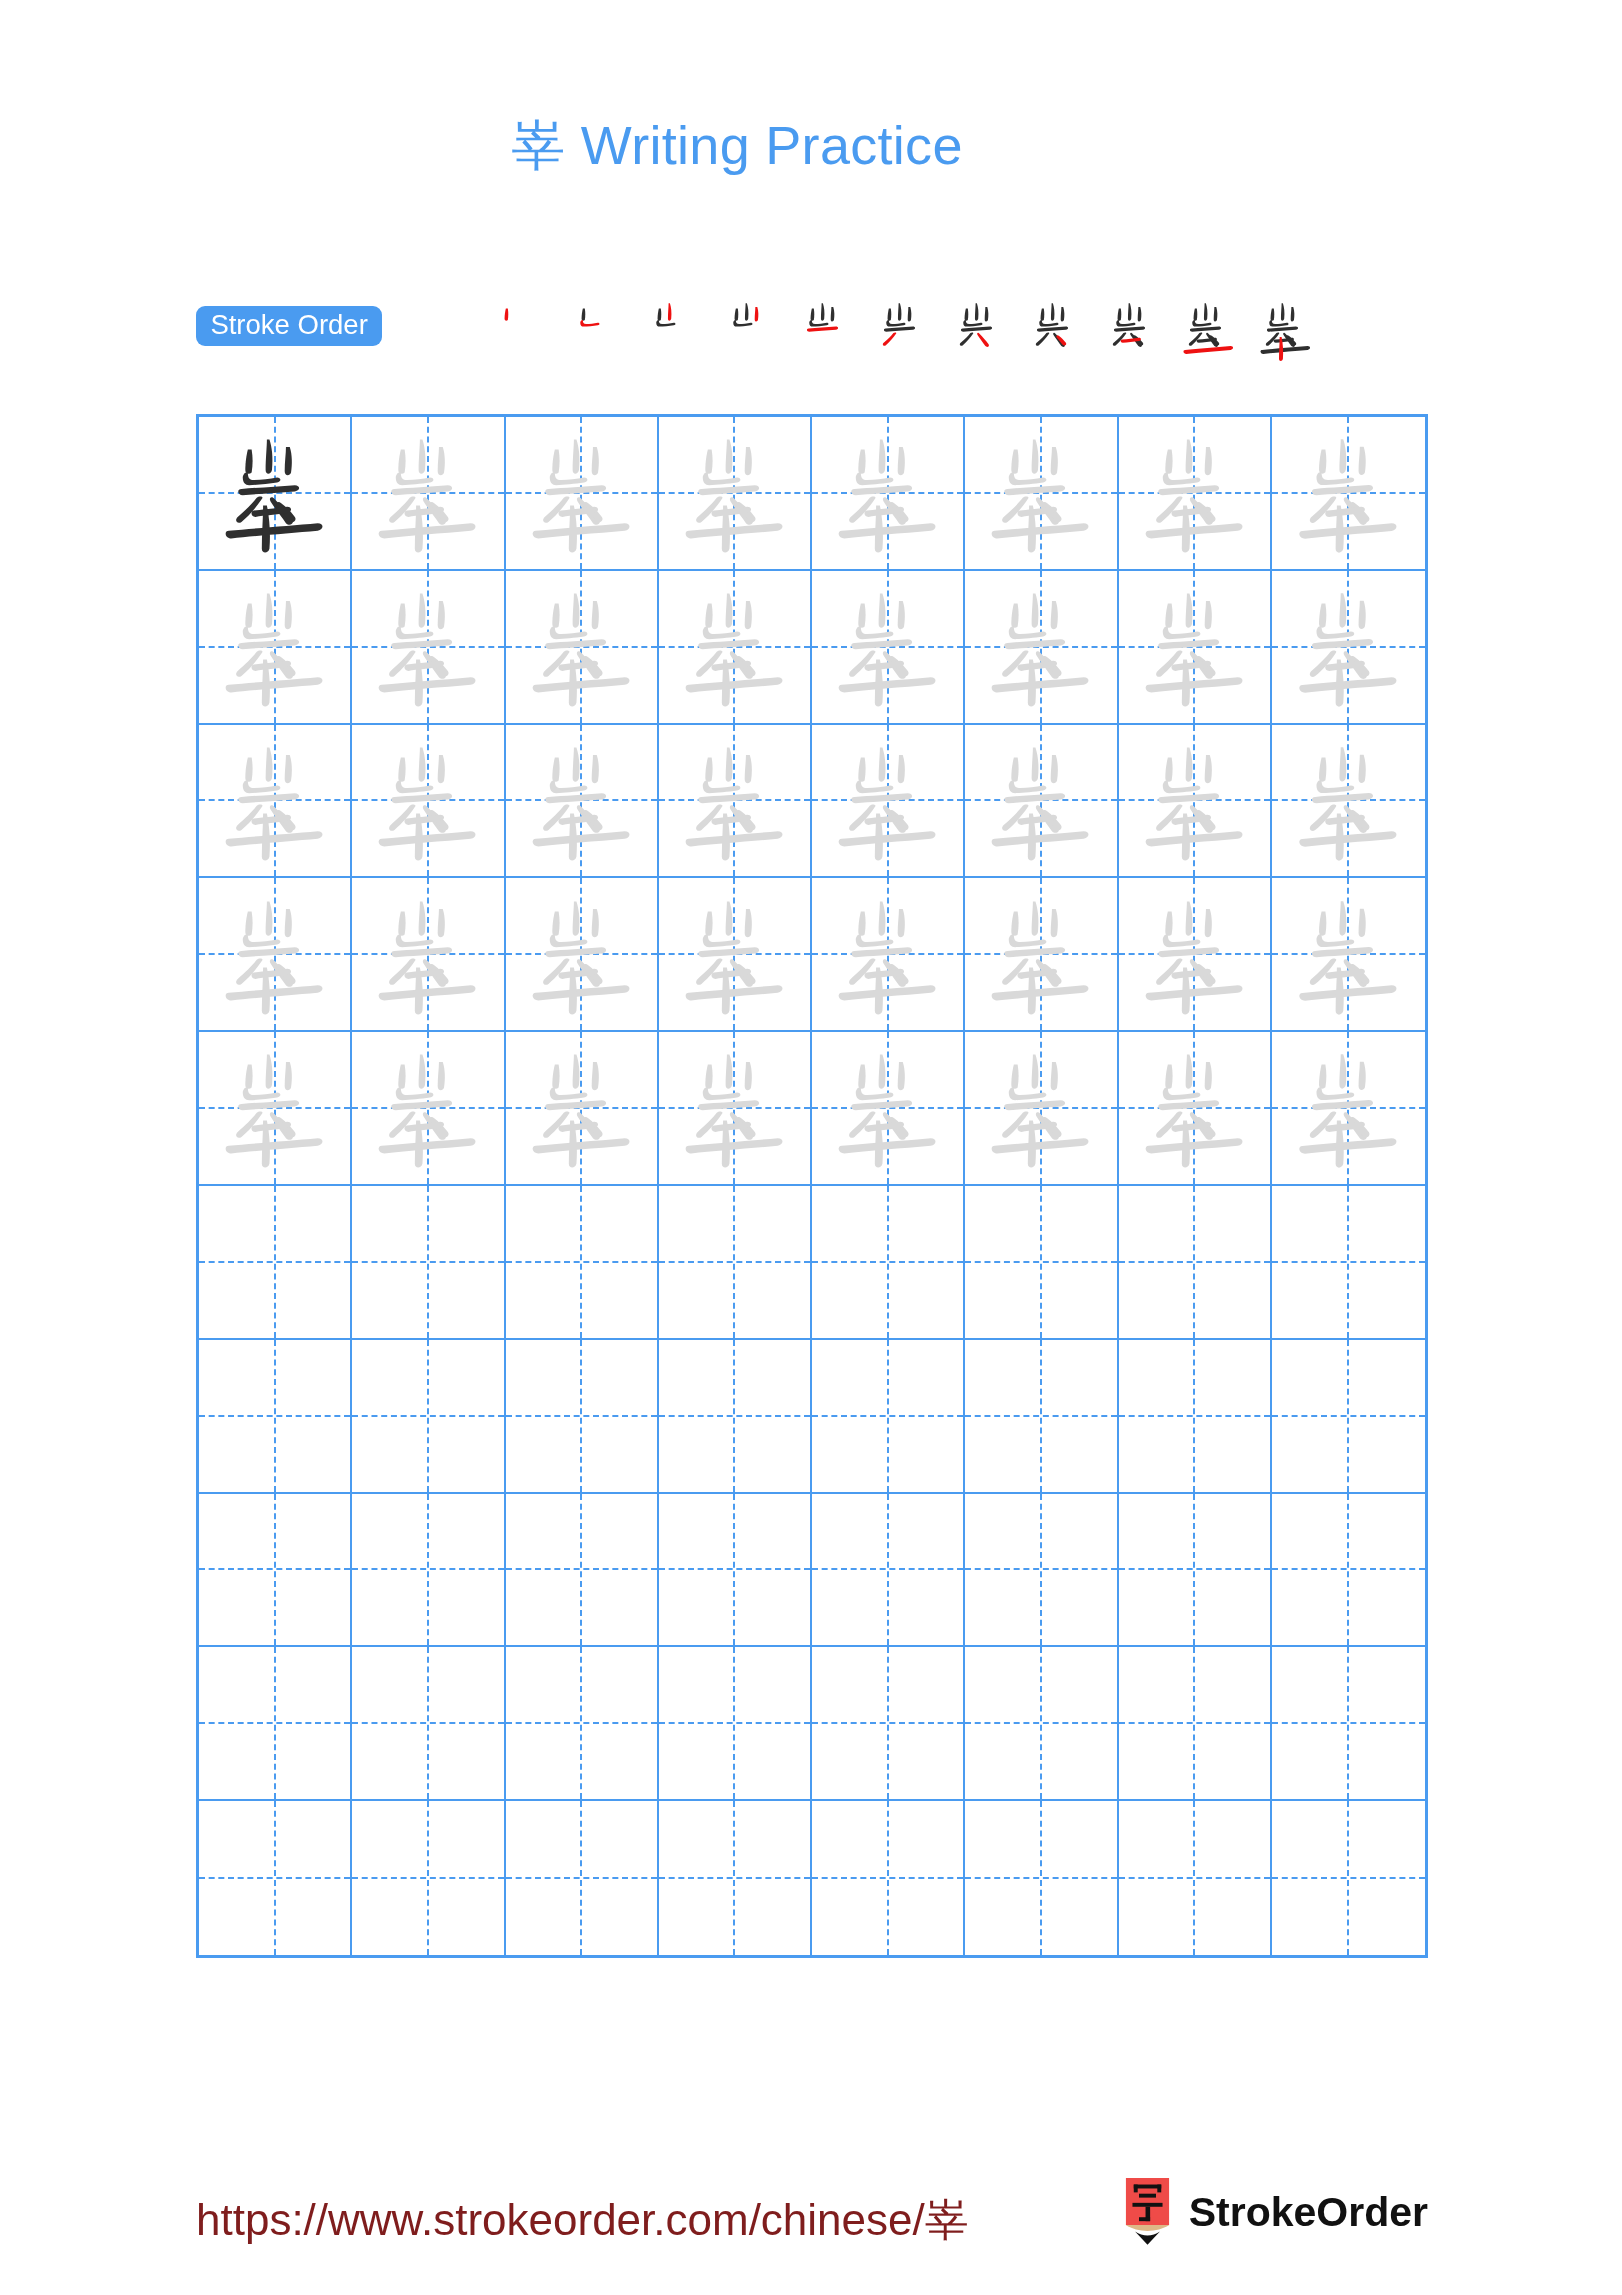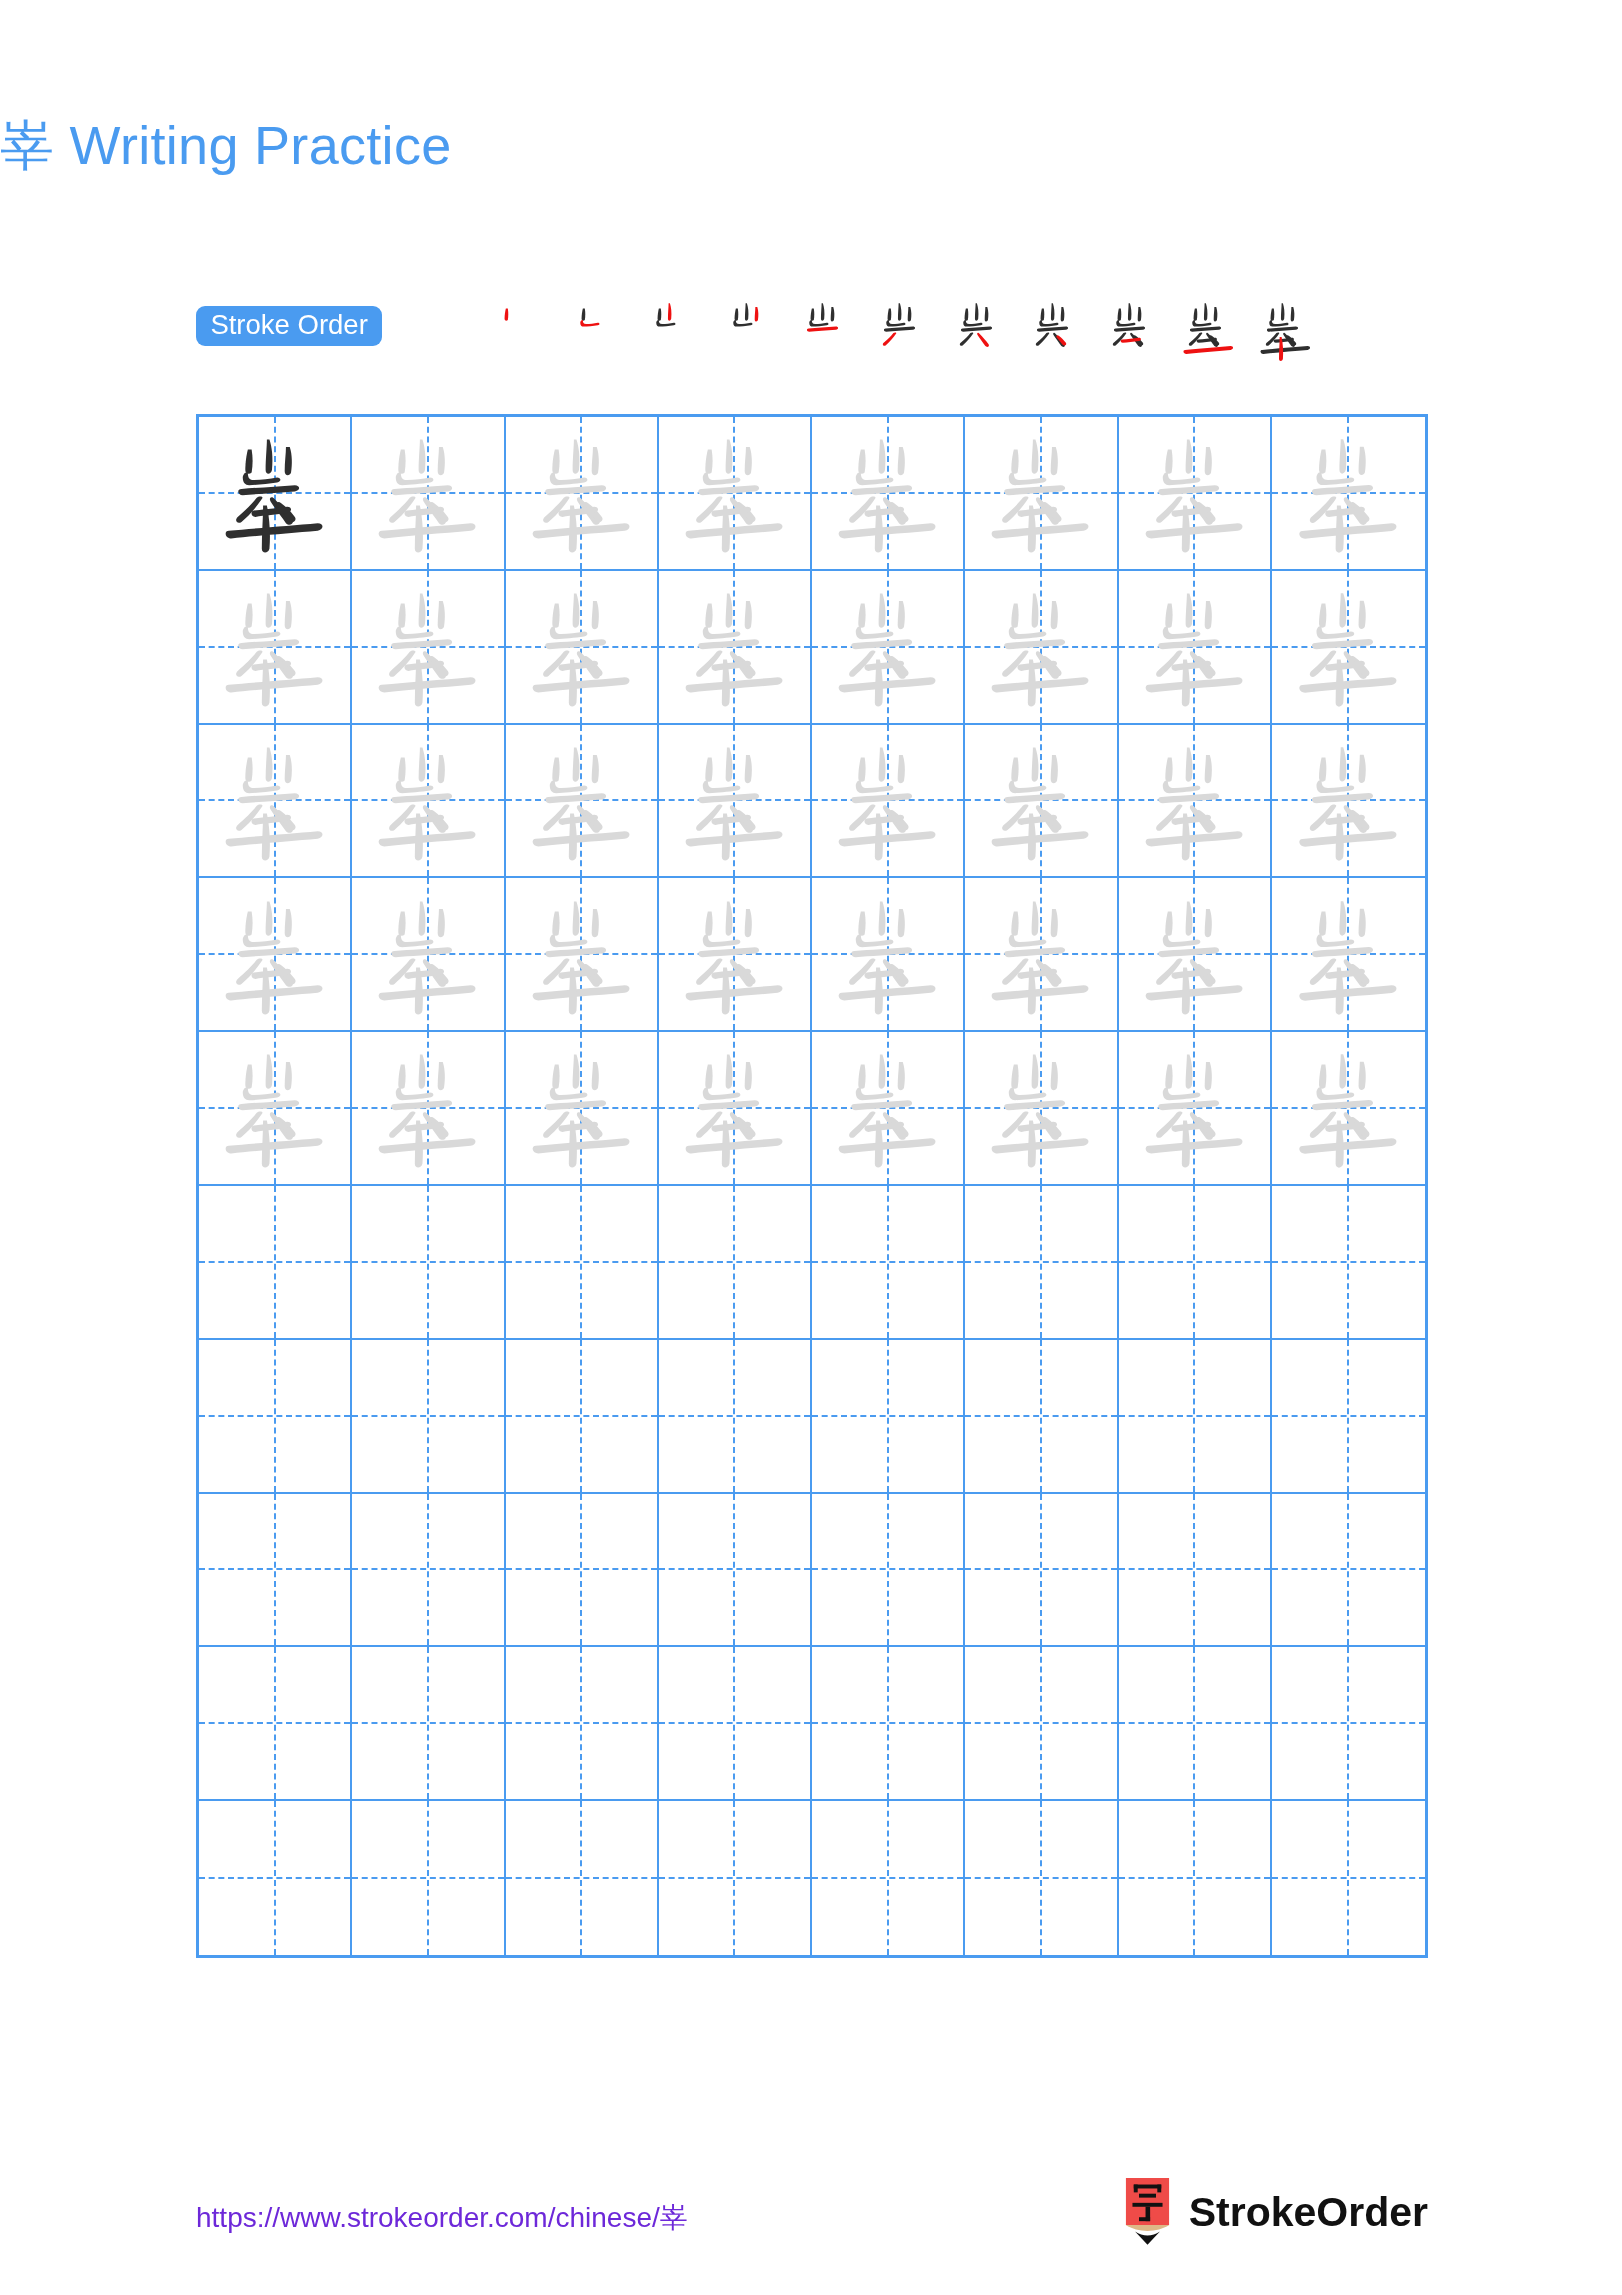--- a/index.html
+++ b/index.html
@@ -12,23 +12,23 @@
     height: 2295px;
     position: relative;
     font-family: "Liberation Sans", sans-serif;
     overflow: hidden;
   }
 
   
   .page-title {
     position: absolute;
     top: 110px;
-    left: 0;
+    left: 12px;
     width: 1450px;
-    text-align: left;
+    text-align: center;
     font-size: 54px;
     color: #4a9bf0;
     font-weight: normal;
     letter-spacing: 0.3px;
     white-space: nowrap;
   }
   .page-title .han {
     font-family: "DejaVu Sans", sans-serif;
   }
 
@@ -141,23 +141,23 @@
   .footer {
     position: absolute;
     left: 0;
     top: 2178px;
     width: 1622px;
     height: 79px;
   }
   .footer-url {
     position: absolute;
     left: 196px;
-    top: 21px;
-    font-size: 28px;
-    color: #6d28d9;
+    top: 13px;
+    font-size: 44px;
+    color: #7f1d1d;
     white-space: nowrap;
   }
 
   .brand {
     position: absolute;
     right: 194px;
     top: 0px;
     display: flex;
     align-items: center;
     gap: 16px;

